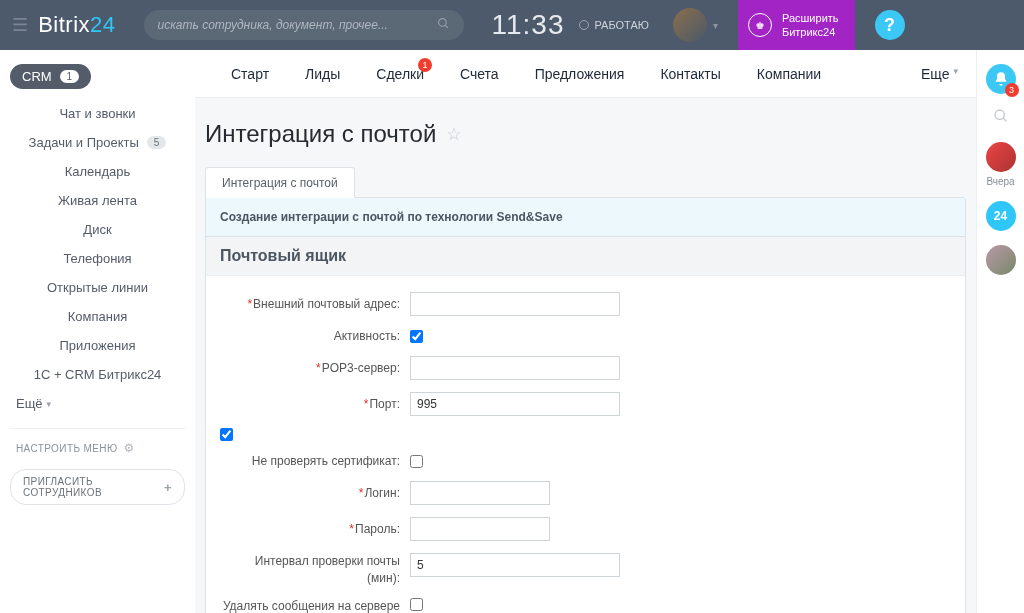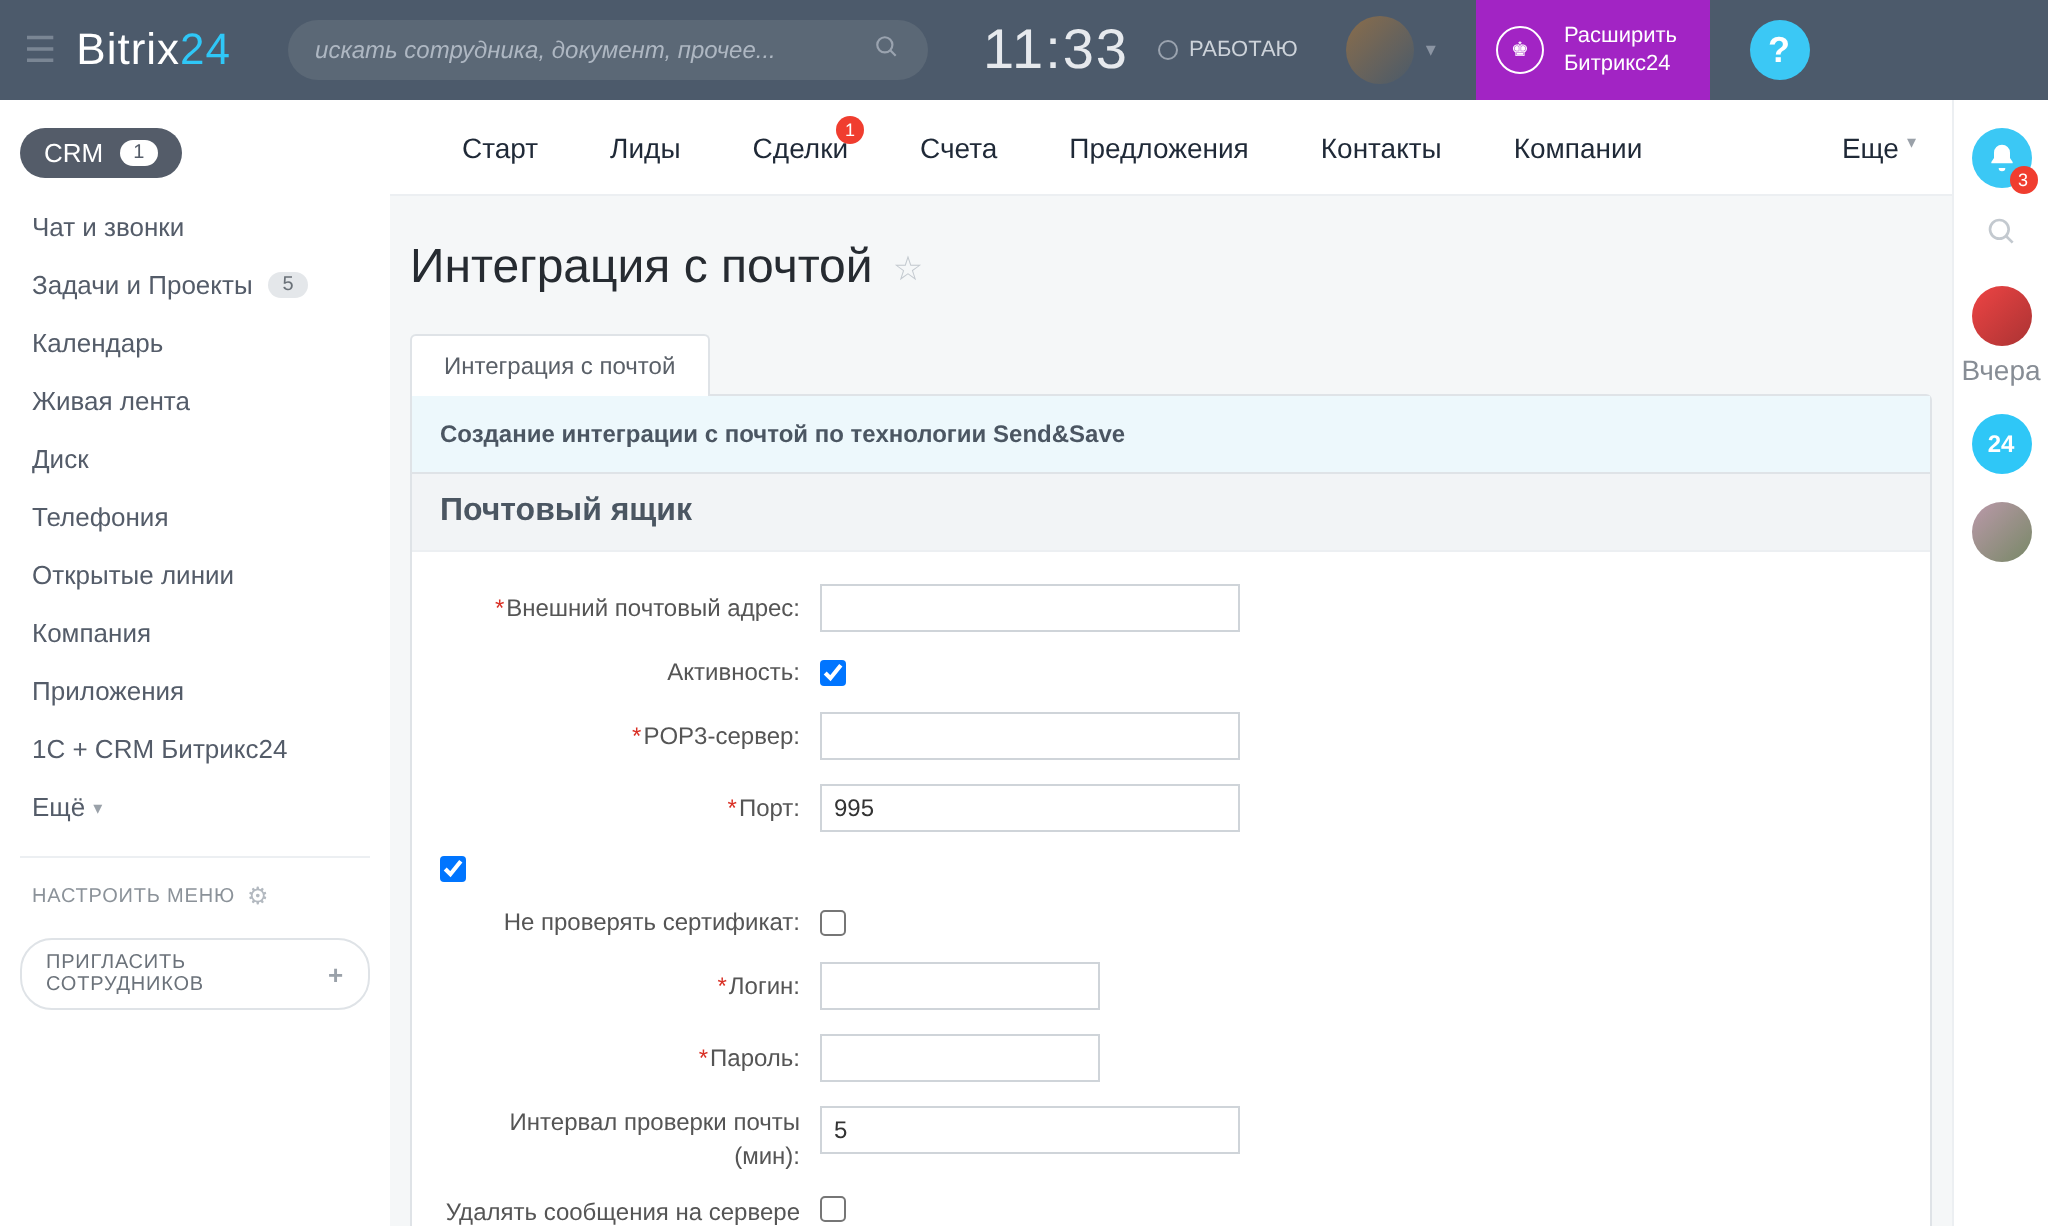--- a/index.html
+++ b/index.html
@@ -26,21 +26,21 @@
 
 
 .layout { display: flex; height: 563px; }
 .sidebar { width: 195px; background: #fff; padding: 14px 10px; }
 .main { flex: 1; background: #f5f7f8; overflow: hidden; position: relative; }
 .rail { width: 48px; background: #fff; border-left: 1px solid #eceff2; display: flex; flex-direction: column; align-items: center; padding-top: 14px; gap: 14px; }
 
 
 .nav-pill { background: #545c69; color: #fff; border-radius: 14px; padding: 5px 12px; display: inline-flex; align-items: center; font-size: 13px; margin-bottom: 10px; }
 .nav-pill .cnt { background: #fff; color: #545c69; border-radius: 10px; font-size: 10px; padding: 1px 7px; margin-left: 8px; }
-.nav-item { display: flex; align-items: center; padding: 7px 6px; color: #545c69; cursor: pointer; font-size: 13px; }
+.nav-item { display: flex; align-items: center; padding: 7px 6px; color: #545c69; cursor: pointer; font-size: 13px; justify-content: center; }
 .nav-item .cnt { background: #e4e7ea; color: #6a7178; border-radius: 10px; font-size: 10px; padding: 1px 7px; margin-left: 8px; }
 .nav-more { display: flex; align-items: center; padding: 7px 6px; color: #545c69; cursor: pointer; font-size: 13px; }
 .nav-more .caret { margin-left: 4px; font-size: 9px; color: #9aa1a9; }
 .sb-divider { border-top: 1px solid #eceff2; margin: 10px 0 12px; }
 .sb-config { font-size: 10px; letter-spacing: 0.4px; color: #8b9299; text-transform: uppercase; display: flex; align-items: center; gap: 6px; padding: 0 6px 14px; cursor: pointer; }
 .sb-config .gear { font-size: 12px; color: #b3b9c0; }
 .invite-btn { border: 1px solid #dfe3e7; border-radius: 16px; padding: 6px 12px; font-size: 10px; letter-spacing: 0.4px; color: #6b727a; text-transform: uppercase; display: inline-flex; align-items: center; cursor: pointer; }
 .invite-btn .plus { margin-left: 8px; font-size: 13px; font-weight: 700; color: #9aa1a9; }
 
 
@@ -68,21 +68,21 @@
 .req { color: #d93025; margin-right: 1px; }
 .form-input { height: 24px; border: 1px solid #cfd4d9; width: 210px; padding: 0 6px; font-size: 12px; color: #333; }
 .form-check { width: 13px; height: 13px; }
 
 
 .rail .bell { position: relative; width: 30px; height: 30px; background: #3bc8f5; border-radius: 50%; display: flex; align-items: center; justify-content: center; }
 .rail .bell svg { fill: #fff; }
 .rail .bell .badge { position: absolute; bottom: -3px; right: -3px; background: #f03d2f; color: #fff; font-size: 9px; width: 14px; height: 14px; border-radius: 50%; display: flex; align-items: center; justify-content: center; }
 .rail .r-search { color: #c3c9cf; font-size: 16px; }
 .rail-av { width: 30px; height: 30px; border-radius: 50%; }
-.rail-txt { font-size: 14px; color: #878d95; margin-top: -10px; }
+.rail-txt { font-size: 10px; color: #878d95; margin-top: -10px; }
 .rail-b24 { width: 30px; height: 30px; border-radius: 50%; background: #2fc7f7; color: #fff; display: flex; align-items: center; justify-content: center; font-size: 12px; font-weight: 700; }
 </style>
 </head>
 <body>
 
 <div class="header">
   <span class="menu-icon">☰</span>
   <span class="logo">
     <span>Bitrix</span><span class="logo-accent">24</span>
   </span>

